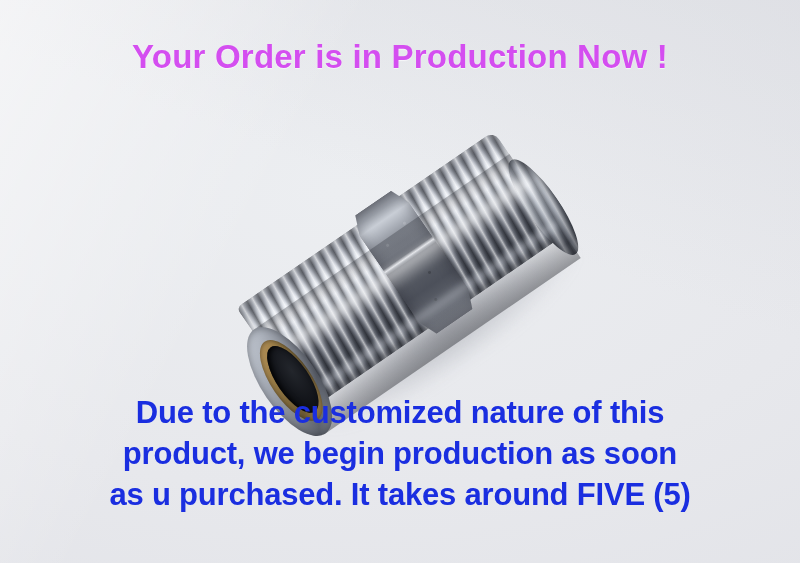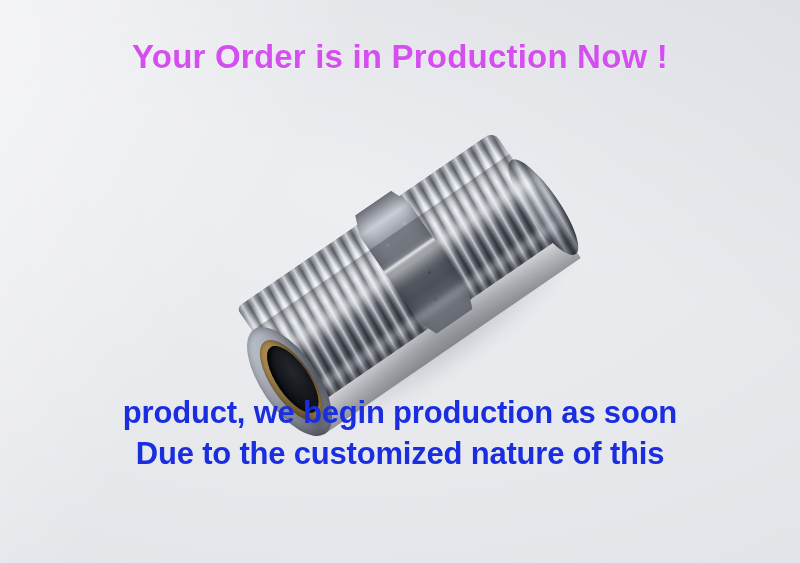--- a/index.html
+++ b/index.html
@@ -308,17 +308,18 @@
       <div class="specular-lo"></div>
       <div class="edge-shade"></div>
 
       <div class="end-face"></div>
       <div class="end-rim"></div>
       <div class="end-bore"></div>
     </div>
   </div>
 
   <div class="message">
+    <span class="line">Due to the customized nature of this</span>
     <span class="line">product, we begin production as soon</span>
-    <span class="line">Due to the customized nature of this</span>
+    <span class="line">as u purchased. It takes around FIVE (5)</span>
   </div>
 
 </div>
 
 </body></html>

